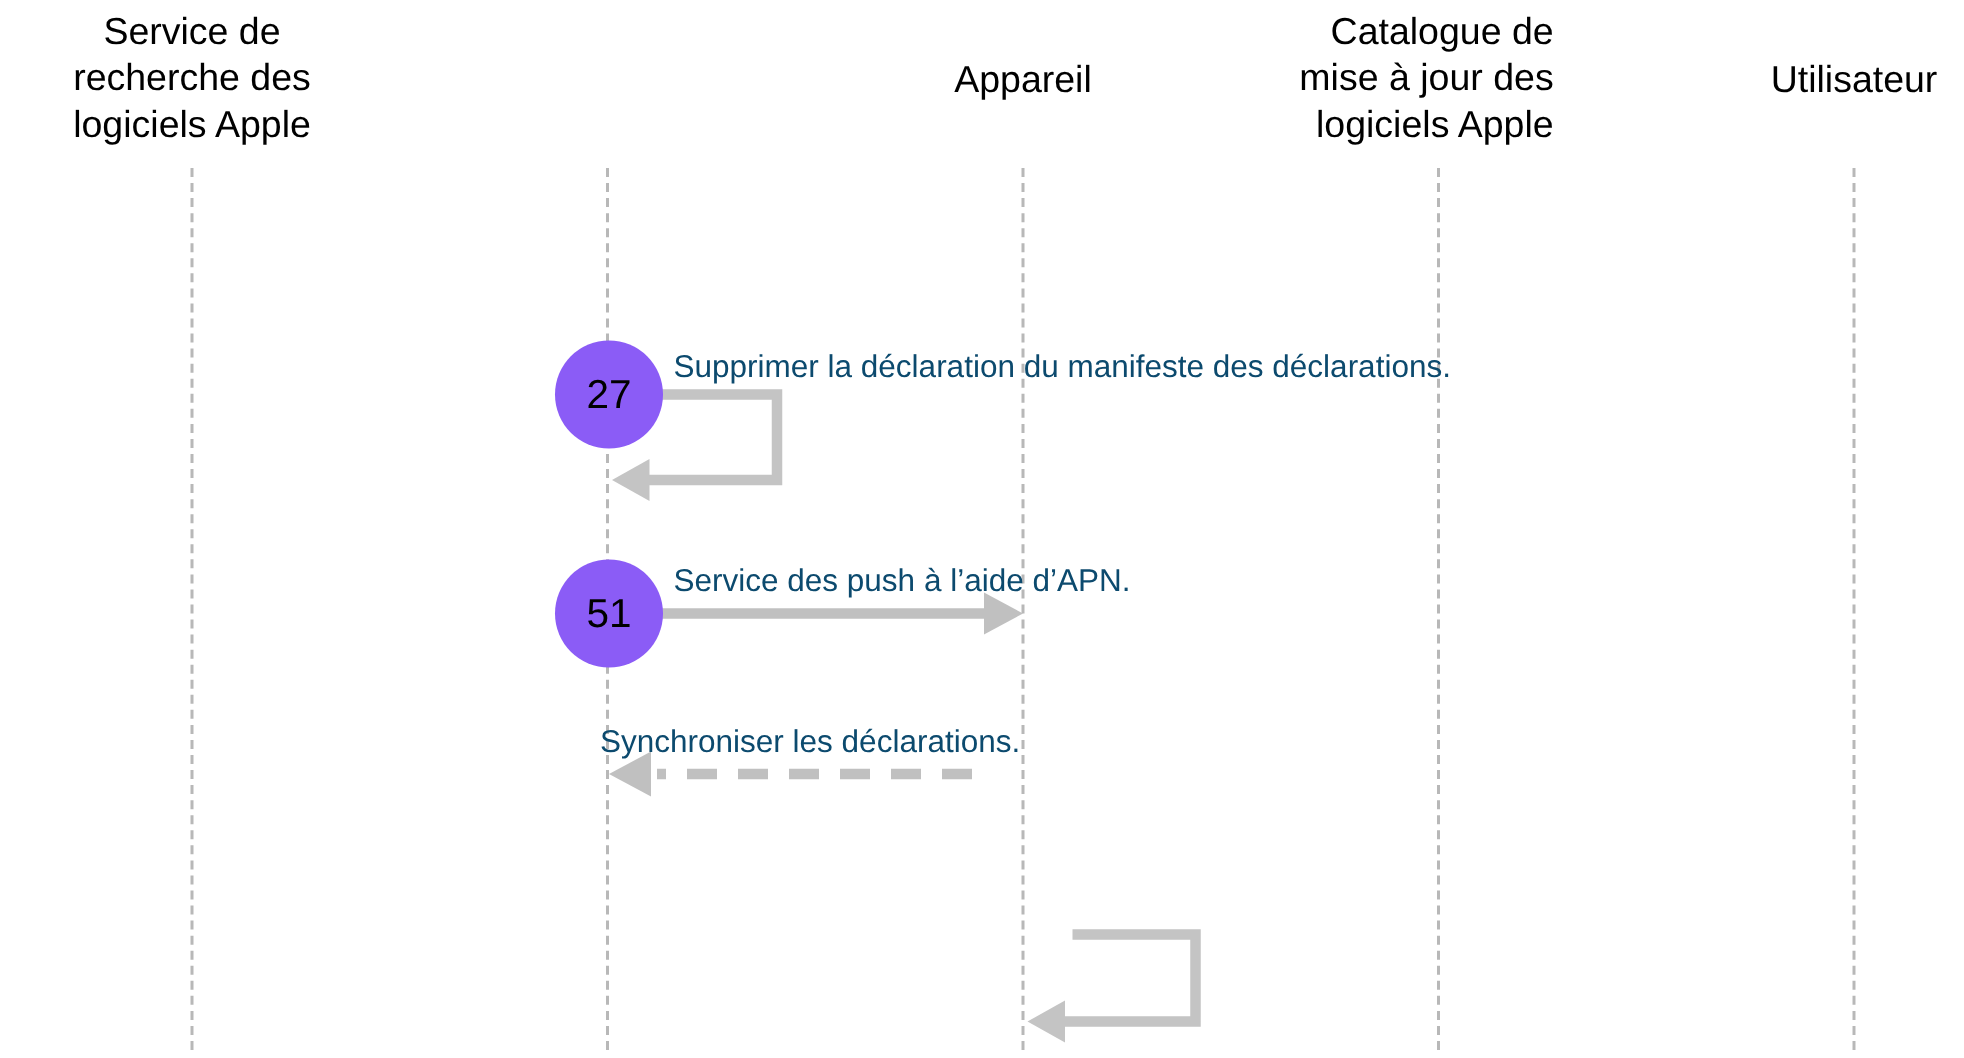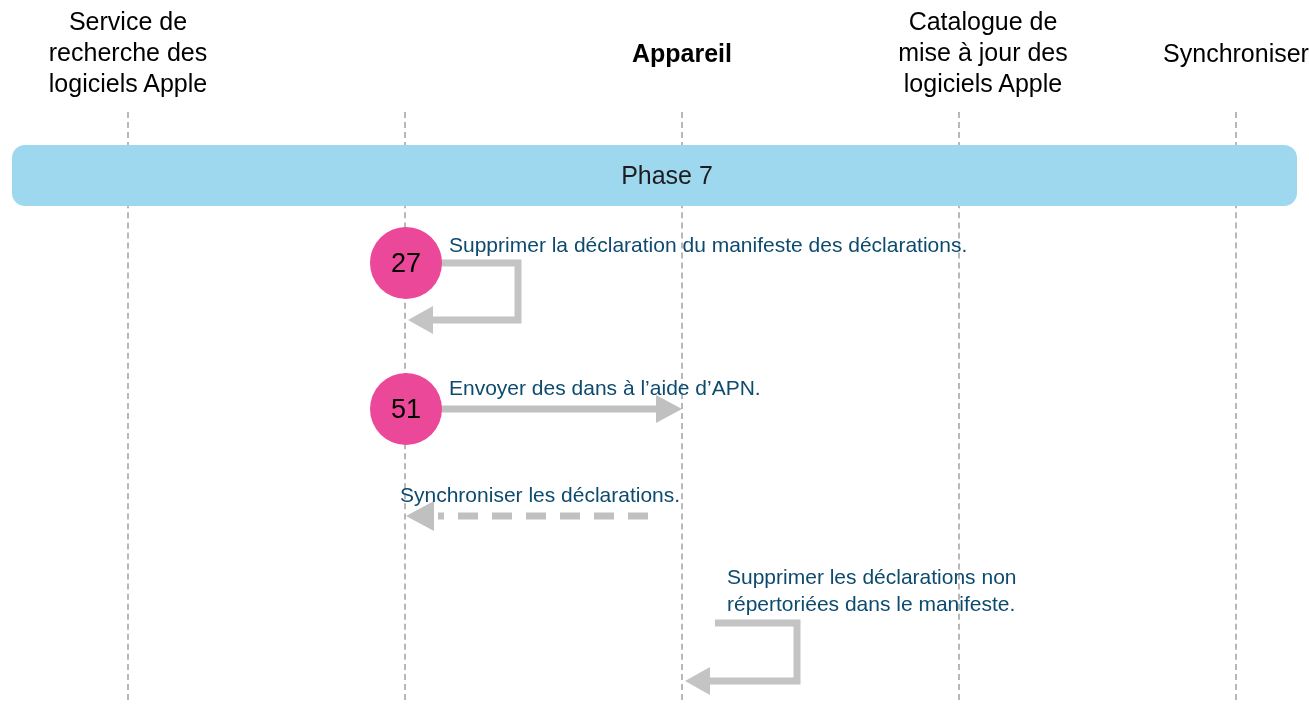--- a/index.html
+++ b/index.html
@@ -47,21 +47,21 @@
   .phase-banner-label {
     font-size: 25px;
     color: #1d1d1f;
     font-family: "Liberation Sans", sans-serif;
   }
   .step-circle {
     position: absolute;
     width: 72px;
     height: 72px;
     border-radius: 50%;
-    background: #ec4899;
+    background: #8b5cf6;
     display: flex;
     align-items: center;
     justify-content: center;
     font-size: 27px;
     color: #000000;
     font-family: "Liberation Sans", sans-serif;
     z-index: 5;
   }
   .step-label {
     position: absolute;
@@ -83,35 +83,32 @@
   }
 </style>
 </head>
 <body>
 
 <div id="diagram-root">
 
   <div class="lane-header" style="left:128px;">Service de
 recherche des
 logiciels Apple</div>
-  <div class="lane-header" style="left:682px; top:38px;font-weight:bold;">Appareil</div>
-  <div class="lane-header" style="left:983px;">Catalogue de
+  <div class="lane-header" style="left:682px; top:38px;">Appareil</div>
+  <div class="lane-header" style="left:951px;text-align:right;">Catalogue de
 mise à jour des
 logiciels Apple</div>
-  <div class="lane-header" style="left:1236px; top:38px;">Synchroniser</div>
+  <div class="lane-header" style="left:1236px; top:38px;">Utilisateur</div>
 
   <div class="lifeline" style="left:128px; top:112px; height:588px;"></div>
   <div class="lifeline" style="left:405px; top:112px; height:588px;"></div>
   <div class="lifeline" style="left:682px; top:112px; height:588px;"></div>
   <div class="lifeline" style="left:959px; top:112px; height:588px;"></div>
   <div class="lifeline" style="left:1236px; top:112px; height:588px;"></div>
 
-  <div class="phase-banner" style="left:12px; top:145px; width:1285px; height:61px;">
-    <span class="phase-banner-label" style="position:absolute; left:655px; transform:translateX(-50%);">Phase 7</span>
-  </div>
 
   <svg class="arrow-layer" viewBox="0 0 1309 705">
 
     <g>
       <path d="M 438 263 L 518 263 L 518 320 L 424 320" fill="none" stroke="#c4c4c4" stroke-width="7" stroke-linecap="butt" stroke-linejoin="miter"></path>
       <polygon points="408,320 433,306 433,334" fill="#c4c4c4"></polygon>
     </g>
 
     <g>
       <line x1="440" y1="409" x2="664" y2="409" stroke="#c0c0c0" stroke-width="7"></line>
@@ -126,18 +123,16 @@
     <g>
       <path d="M 715 623 L 797 623 L 797 681 L 701 681" fill="none" stroke="#c4c4c4" stroke-width="7" stroke-linecap="butt" stroke-linejoin="miter"></path>
       <polygon points="685,681 710,667 710,695" fill="#c4c4c4"></polygon>
     </g>
   </svg>
 
   <div class="step-circle" style="left:370px; top:227px;">27</div>
   <div class="step-circle" style="left:370px; top:373px;">51</div>
 
   <div class="step-label" style="left:449px; top:231px;">Supprimer la déclaration du manifeste des déclarations.</div>
-  <div class="step-label" style="left:449px; top:374px;">Envoyer des dans à l’aide d’APN.</div>
+  <div class="step-label" style="left:449px; top:374px;">Service des push à l’aide d’APN.</div>
   <div class="step-label" style="left:357px; top:481px;margin-left:43px;">Synchroniser les déclarations.</div>
-  <div class="step-label" style="left:727px; top:563px;">Supprimer les déclarations non
-répertoriées dans le manifeste.</div>
 
 </div>
 
 </body></html>

